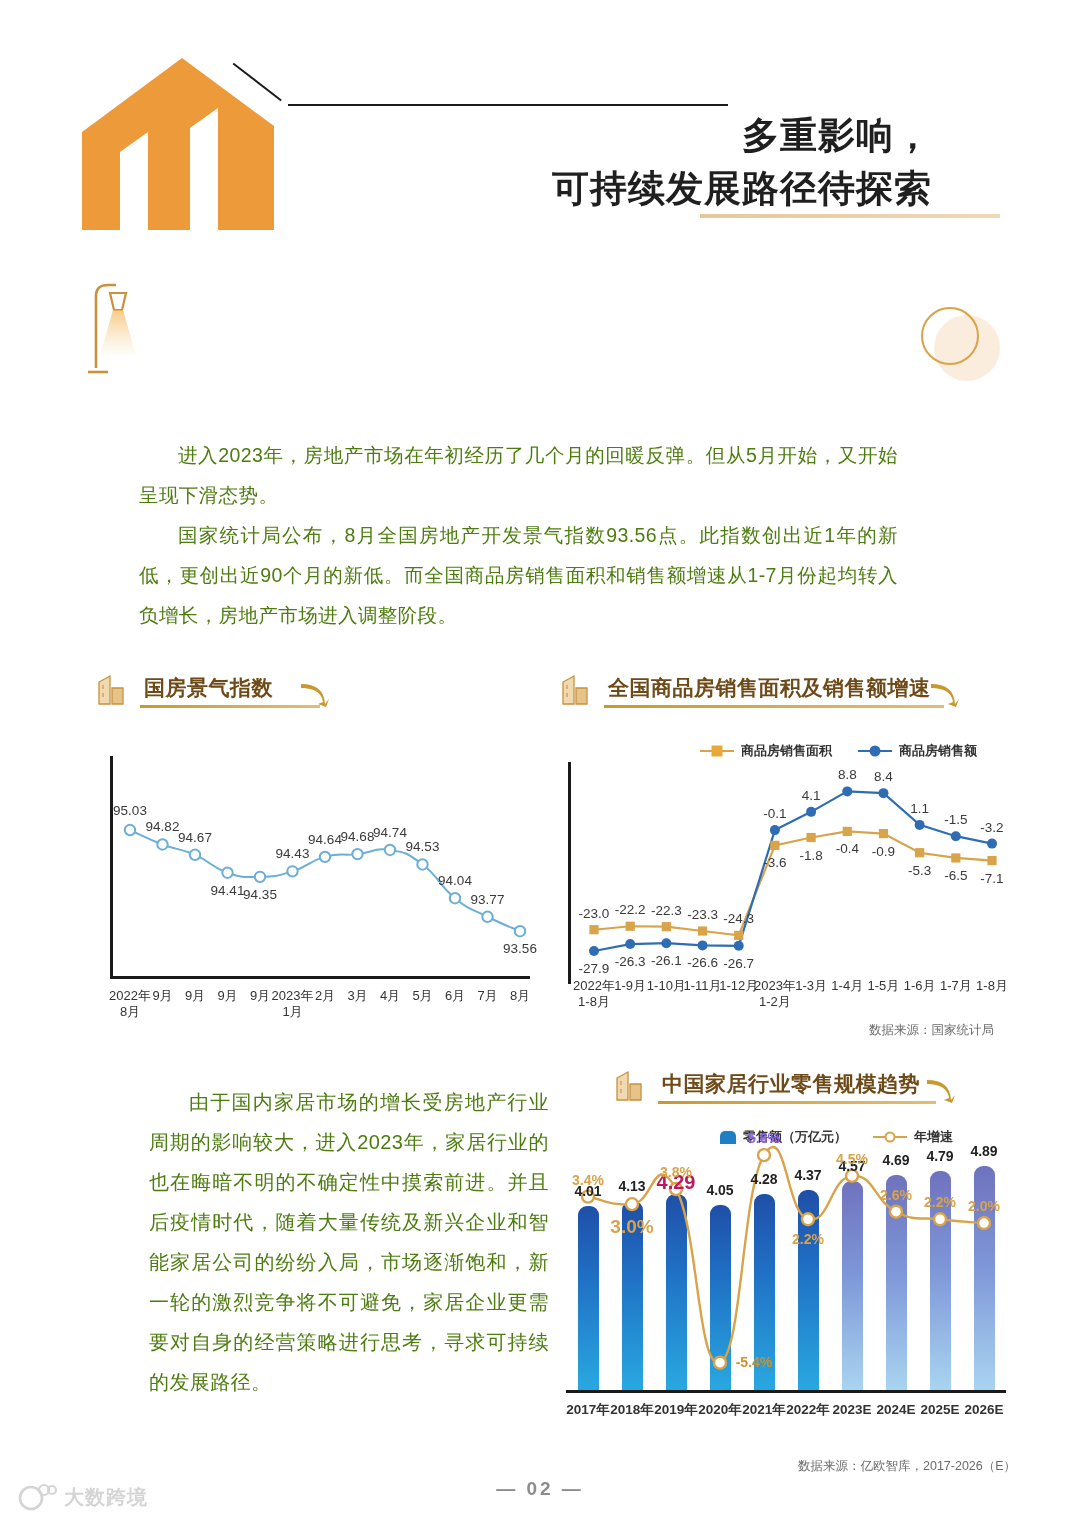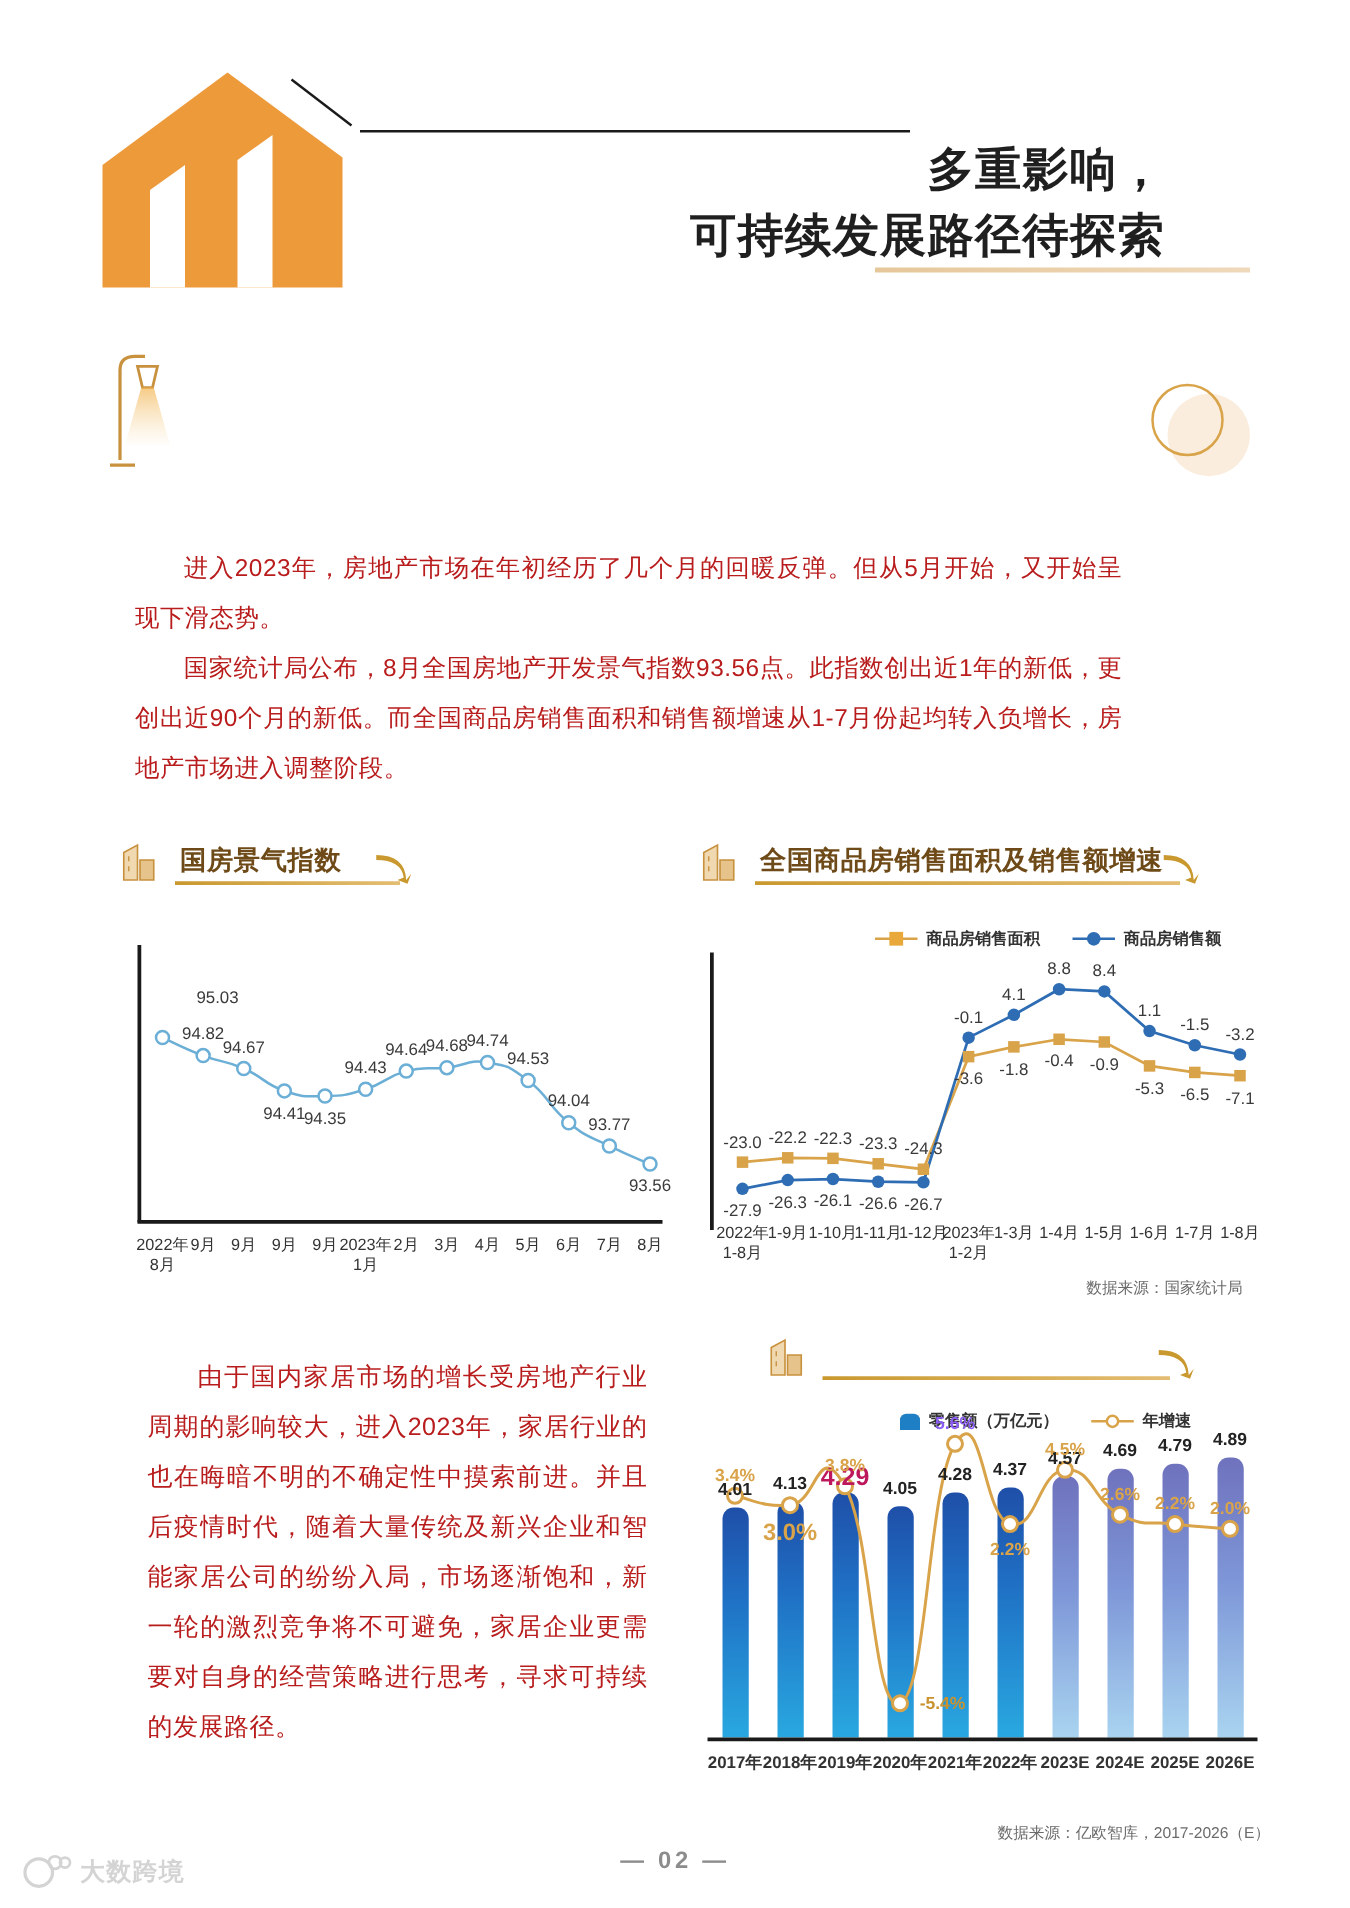--- a/index.html
+++ b/index.html
@@ -35,22 +35,22 @@
   .sec{position:absolute;left:78px;top:280px;width:940px;height:100px;}
   .lamp{position:absolute;left:8px;top:0px;}
   .sec-title{
     position:absolute;left:68px;top:38px;
     font-size:27px;font-weight:bold;color:#8a5a22;letter-spacing:1px;
   }
   .deco-circle{position:absolute;left:912px;top:296px;}
 
   
   .para{
-    font-size:19.5px;line-height:2.05;color:#b91c1c;text-align:justify;
-    text-indent:2em;letter-spacing:0.4px;
+    font-size:19.5px;line-height:2.05;color:#4d7c0f;text-align:justify;
+    text-indent:2em;letter-spacing:0.4px;margin-left:31px;
   }
   #intro-para{position:absolute;left:108px;top:436px;width:790px;}
 
   #lower-para{
     position:absolute;left:118px;top:1082px;width:400px;
     font-size:20px;line-height:2.0;
   }
 
   
   .chart-title-wrap{position:absolute;display:flex;align-items:flex-end;}
@@ -178,21 +178,21 @@
         <circle cx="196.5" cy="115.33023255813892" r="5.2" fill="#ffffff" stroke="#6BAED6" stroke-width="2"></circle>
         <circle cx="229" cy="100.87441860465094" r="5.2" fill="#ffffff" stroke="#6BAED6" stroke-width="2"></circle>
         <circle cx="261.5" cy="98.12093023255746" r="5.2" fill="#ffffff" stroke="#6BAED6" stroke-width="2"></circle>
         <circle cx="294" cy="93.99069767441873" r="5.2" fill="#ffffff" stroke="#6BAED6" stroke-width="2"></circle>
         <circle cx="326.5" cy="108.44651162790673" r="5.2" fill="#ffffff" stroke="#6BAED6" stroke-width="2"></circle>
         <circle cx="359" cy="142.17674418604605" r="5.2" fill="#ffffff" stroke="#6BAED6" stroke-width="2"></circle>
         <circle cx="391.5" cy="160.76279069767475" r="5.2" fill="#ffffff" stroke="#6BAED6" stroke-width="2"></circle>
         <circle cx="424" cy="175.21860465116274" r="5.2" fill="#ffffff" stroke="#6BAED6" stroke-width="2"></circle>
       </svg>
     <div id="c1labels">
-        <div class="dlabel" style="left: 34px; top: 34px; margin-left: 44px;">95.03</div>
+        <div class="dlabel" style="left: 34px; top: 47px;">95.03</div>
         <div class="dlabel" style="left: 66.5px; top: 63.4837px;">94.82</div>
         <div class="dlabel" style="left: 99px; top: 73.8093px;">94.67</div>
         <div class="dlabel" style="left: 131.5px; top: 126.707px;">94.41</div>
         <div class="dlabel" style="left: 164px; top: 130.837px;">94.35</div>
         <div class="dlabel" style="left: 196.5px; top: 90.3302px;">94.43</div>
         <div class="dlabel" style="left: 229px; top: 75.8744px;">94.64</div>
         <div class="dlabel" style="left: 261.5px; top: 73.1209px;">94.68</div>
         <div class="dlabel" style="left: 294px; top: 68.9907px;">94.74</div>
         <div class="dlabel" style="left: 326.5px; top: 83.4465px;">94.53</div>
         <div class="dlabel" style="left: 359px; top: 117.177px;">94.04</div>
@@ -372,20 +372,21 @@
   <div class="src" style="left:869px;top:1022px;">数据来源：国家统计局</div>
 
   <div id="lower-para" class="para">由于国内家居市场的增长受房地产行业周期的影响较大，进入2023年，家居行业的也在晦暗不明的不确定性中摸索前进。并且后疫情时代，随着大量传统及新兴企业和智能家居公司的纷纷入局，市场逐渐饱和，新一轮的激烈竞争将不可避免，家居企业更需要对自身的经营策略进行思考，寻求可持续的发展路径。</div>
 
   <div class="chart-title-wrap" style="left:614px;top:1068px;">
     <svg class="ct-icon" viewBox="0 0 32 34">
       <path d="M3 10 L14 4 L14 32 L3 32 Z" fill="#F0D9B0" stroke="#C8913E" stroke-width="1.3"></path>
       <path d="M16 16 L27 16 L27 32 L16 32 Z" fill="#E5C38B" stroke="#C8913E" stroke-width="1.3"></path>
       <path d="M7 13 L7 17 M7 21 L7 25" stroke="#C8913E" stroke-width="1.1"></path>
     </svg>
+    <div class="ct-text">中国家居行业零售规模趋势</div>
   </div>
   <div class="ct-underline" style="left:658px;top:1101px;width:278px;"></div>
   <svg style="position:absolute;left:926px;top:1078px;" width="30" height="26" viewBox="0 0 30 26">
     <path d="M1 2 Q24 2 25 22 L29 17 L26 25 L18 22 L23 20 Q21 6 1 6 Z" fill="#C9992F"></path>
   </svg>
 
   <div class="legend-row" style="left:720px;top:1128px;">
     <div class="lg">
       <span style="width:16px;height:13px;background:#1F7FC4;border-radius:5px 5px 0 0;display:block;"></span>
       <span>零售额（万亿元）</span>

